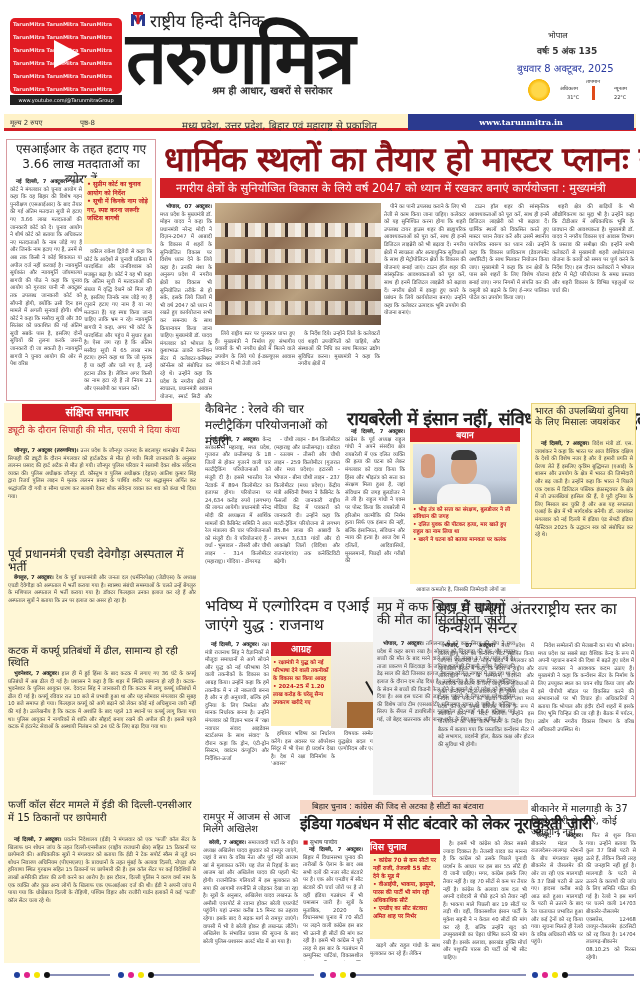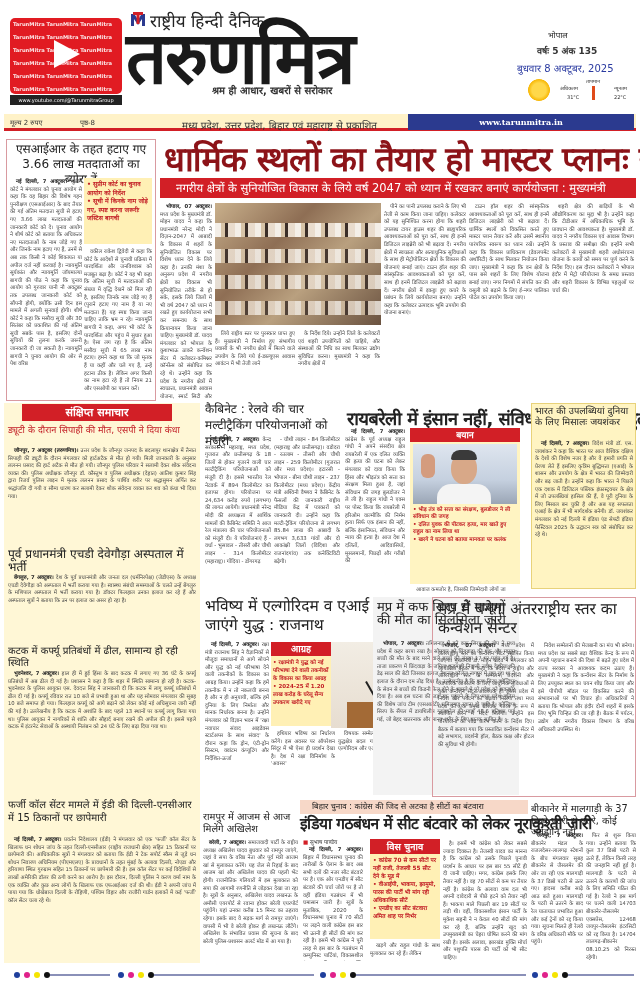--- a/index.html
+++ b/index.html
@@ -113,21 +113,21 @@
   
   #ramp-head{left:203px;top:811px;width:96px;font-size:9.8px;line-height:11.5px;color:#222}
   #ramp-body{left:203px;top:839px;width:95px;height:122px}
 
   
   #bihar-strip{left:300px;top:800px;width:228px;height:14px;background:#f7d8c8}
   #bihar-kicker{left:312px;top:801px;font-size:8px;line-height:12px;color:#222;white-space:nowrap}
   #bihar-head{left:300px;top:815px;width:230px;font-size:15.5px;line-height:19px;font-weight:bold;color:#222;white-space:nowrap;letter-spacing:-.5px}
   #byline{left:303px;top:838px;font-size:5.5px;color:#333}
   #bihar-c1{left:303px;top:846px;width:60px;height:115px}
-  #vis-tag{left:370px;top:839px;width:70px;height:15px;background:#d21f26;color:#fff;font-size:9.5px;line-height:15px;text-align:center;font-weight:bold}
+  #vis-tag{left:370px;top:839px;width:70px;height:15px;background:#d21f26;color:#fff;font-size:9.5px;line-height:15px;text-align:left;font-weight:bold}
   #vis-box{left:370px;top:854px;width:70px;height:85px;background:#fff0b5;padding:2px 3px;font-size:5.7px;line-height:8px;color:#c21d24;font-weight:bold}
   #bihar-c2{left:370px;top:942px;width:70px;height:20px}
   #bihar-c3{left:443px;top:840px;width:84px;height:122px}
 
   
   #train-head{left:531px;top:803px;width:106px;font-size:9.8px;line-height:11.5px;color:#222}
   #train-c1{left:531px;top:832px;width:52px;height:130px}
   #train-c2{left:586px;top:832px;width:50px;height:130px}
 
   

